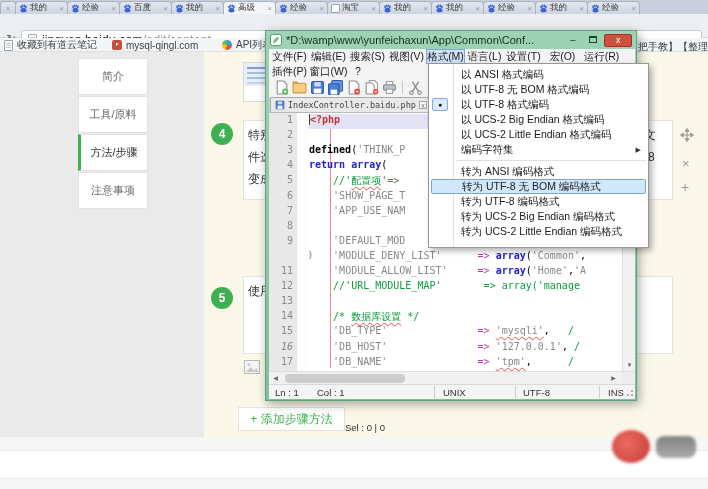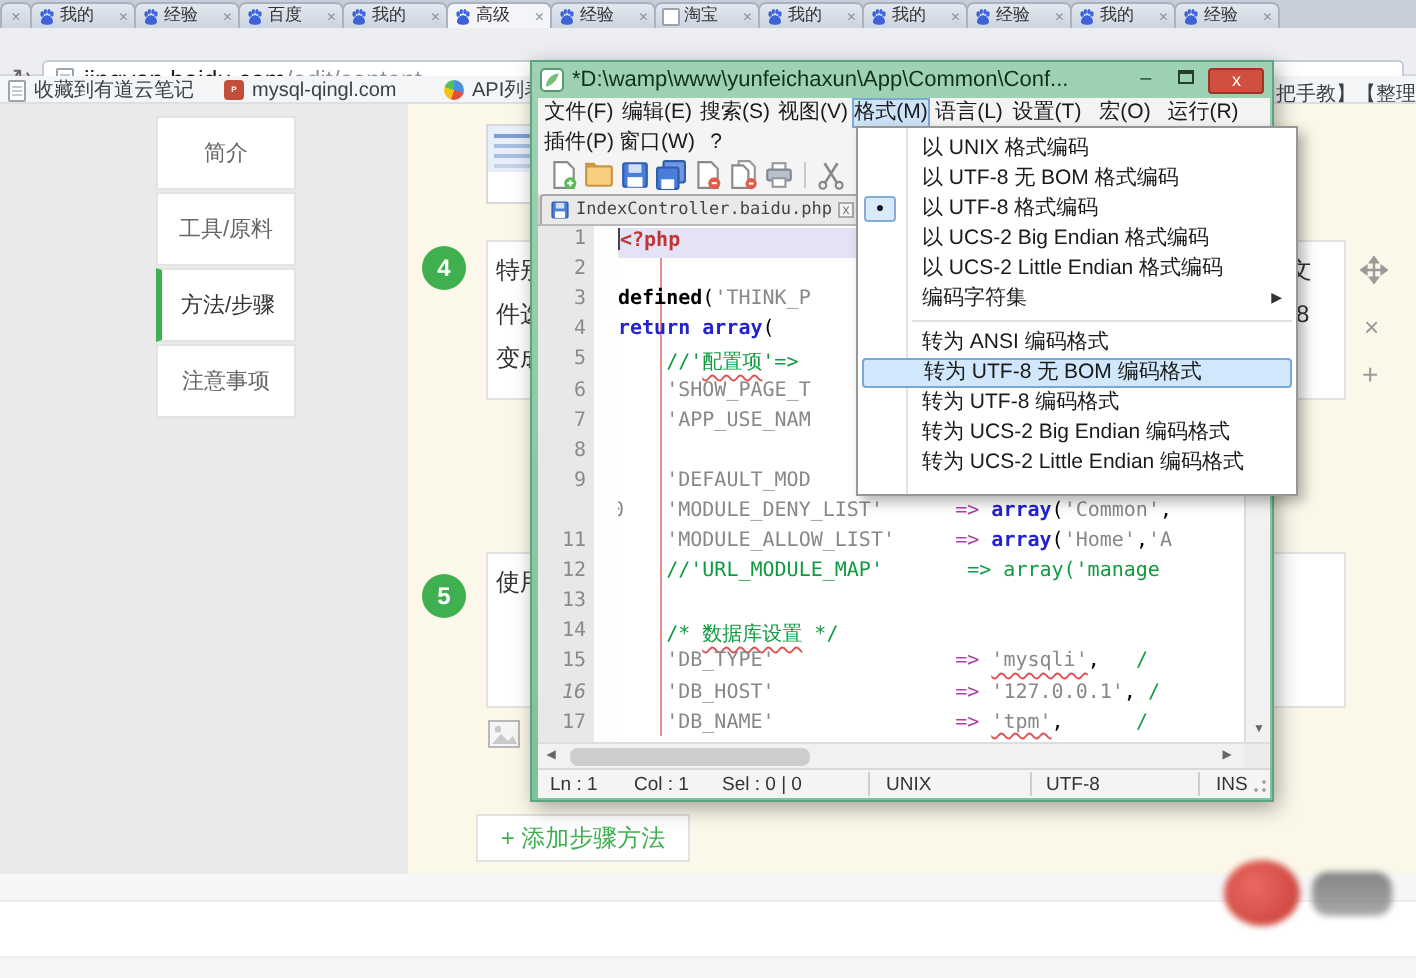--- a/index.html
+++ b/index.html
@@ -568,34 +568,34 @@
       <div id="hscroll" class="abs">
         <span class="sarrow" style="left:0;top:0;">◀</span>
         <div id="hthumb"></div>
         <span class="sarrow" style="left:338px;top:0;">▶</span>
         <div id="hcorner"></div>
       </div>
 
       <div id="npstatus" class="abs">
         <span style="left:6px;">Ln : 1</span>
         <span style="left:48px;text-align:center;">Col : 1</span>
-        <span style="left:92px;">Sel : 0 | 0</span>
+        <span style="left:76px;margin-top:35px;">Sel : 0 | 0</span>
         <div class="statdiv" style="left:165px;"></div>
         <span style="left:174px;">UNIX</span>
         <div class="statdiv" style="left:246px;"></div>
         <span style="left:254px;">UTF-8</span>
         <div class="statdiv" style="left:330px;"></div>
         <span style="left:339px;">INS</span>
         <div id="grip"></div>
       </div>
     </div>
   </div>
 
   <div id="dropdown" class="abs">
-      <div class="ddrow">以 UNIX 格式编码</div>
+      <div class="ddrow">以 ANSI 格式编码</div>
       <div class="ddrow">以 UTF-8 无 BOM 格式编码</div>
       <div class="ddrow">以 UTF-8 格式编码<span class="ddradio">●</span></div>
       <div class="ddrow">以 UCS-2 Big Endian 格式编码</div>
       <div class="ddrow">以 UCS-2 Little Endian 格式编码</div>
       <div class="ddrow">编码字符集<span class="ddsub">▶</span></div>
       <div class="ddsep"></div>
       <div class="ddrow">转为 ANSI 编码格式</div>
       <div class="ddrow hover">转为 UTF-8 无 BOM 编码格式</div>
       <div class="ddrow">转为 UTF-8 编码格式</div>
       <div class="ddrow">转为 UCS-2 Big Endian 编码格式</div>

